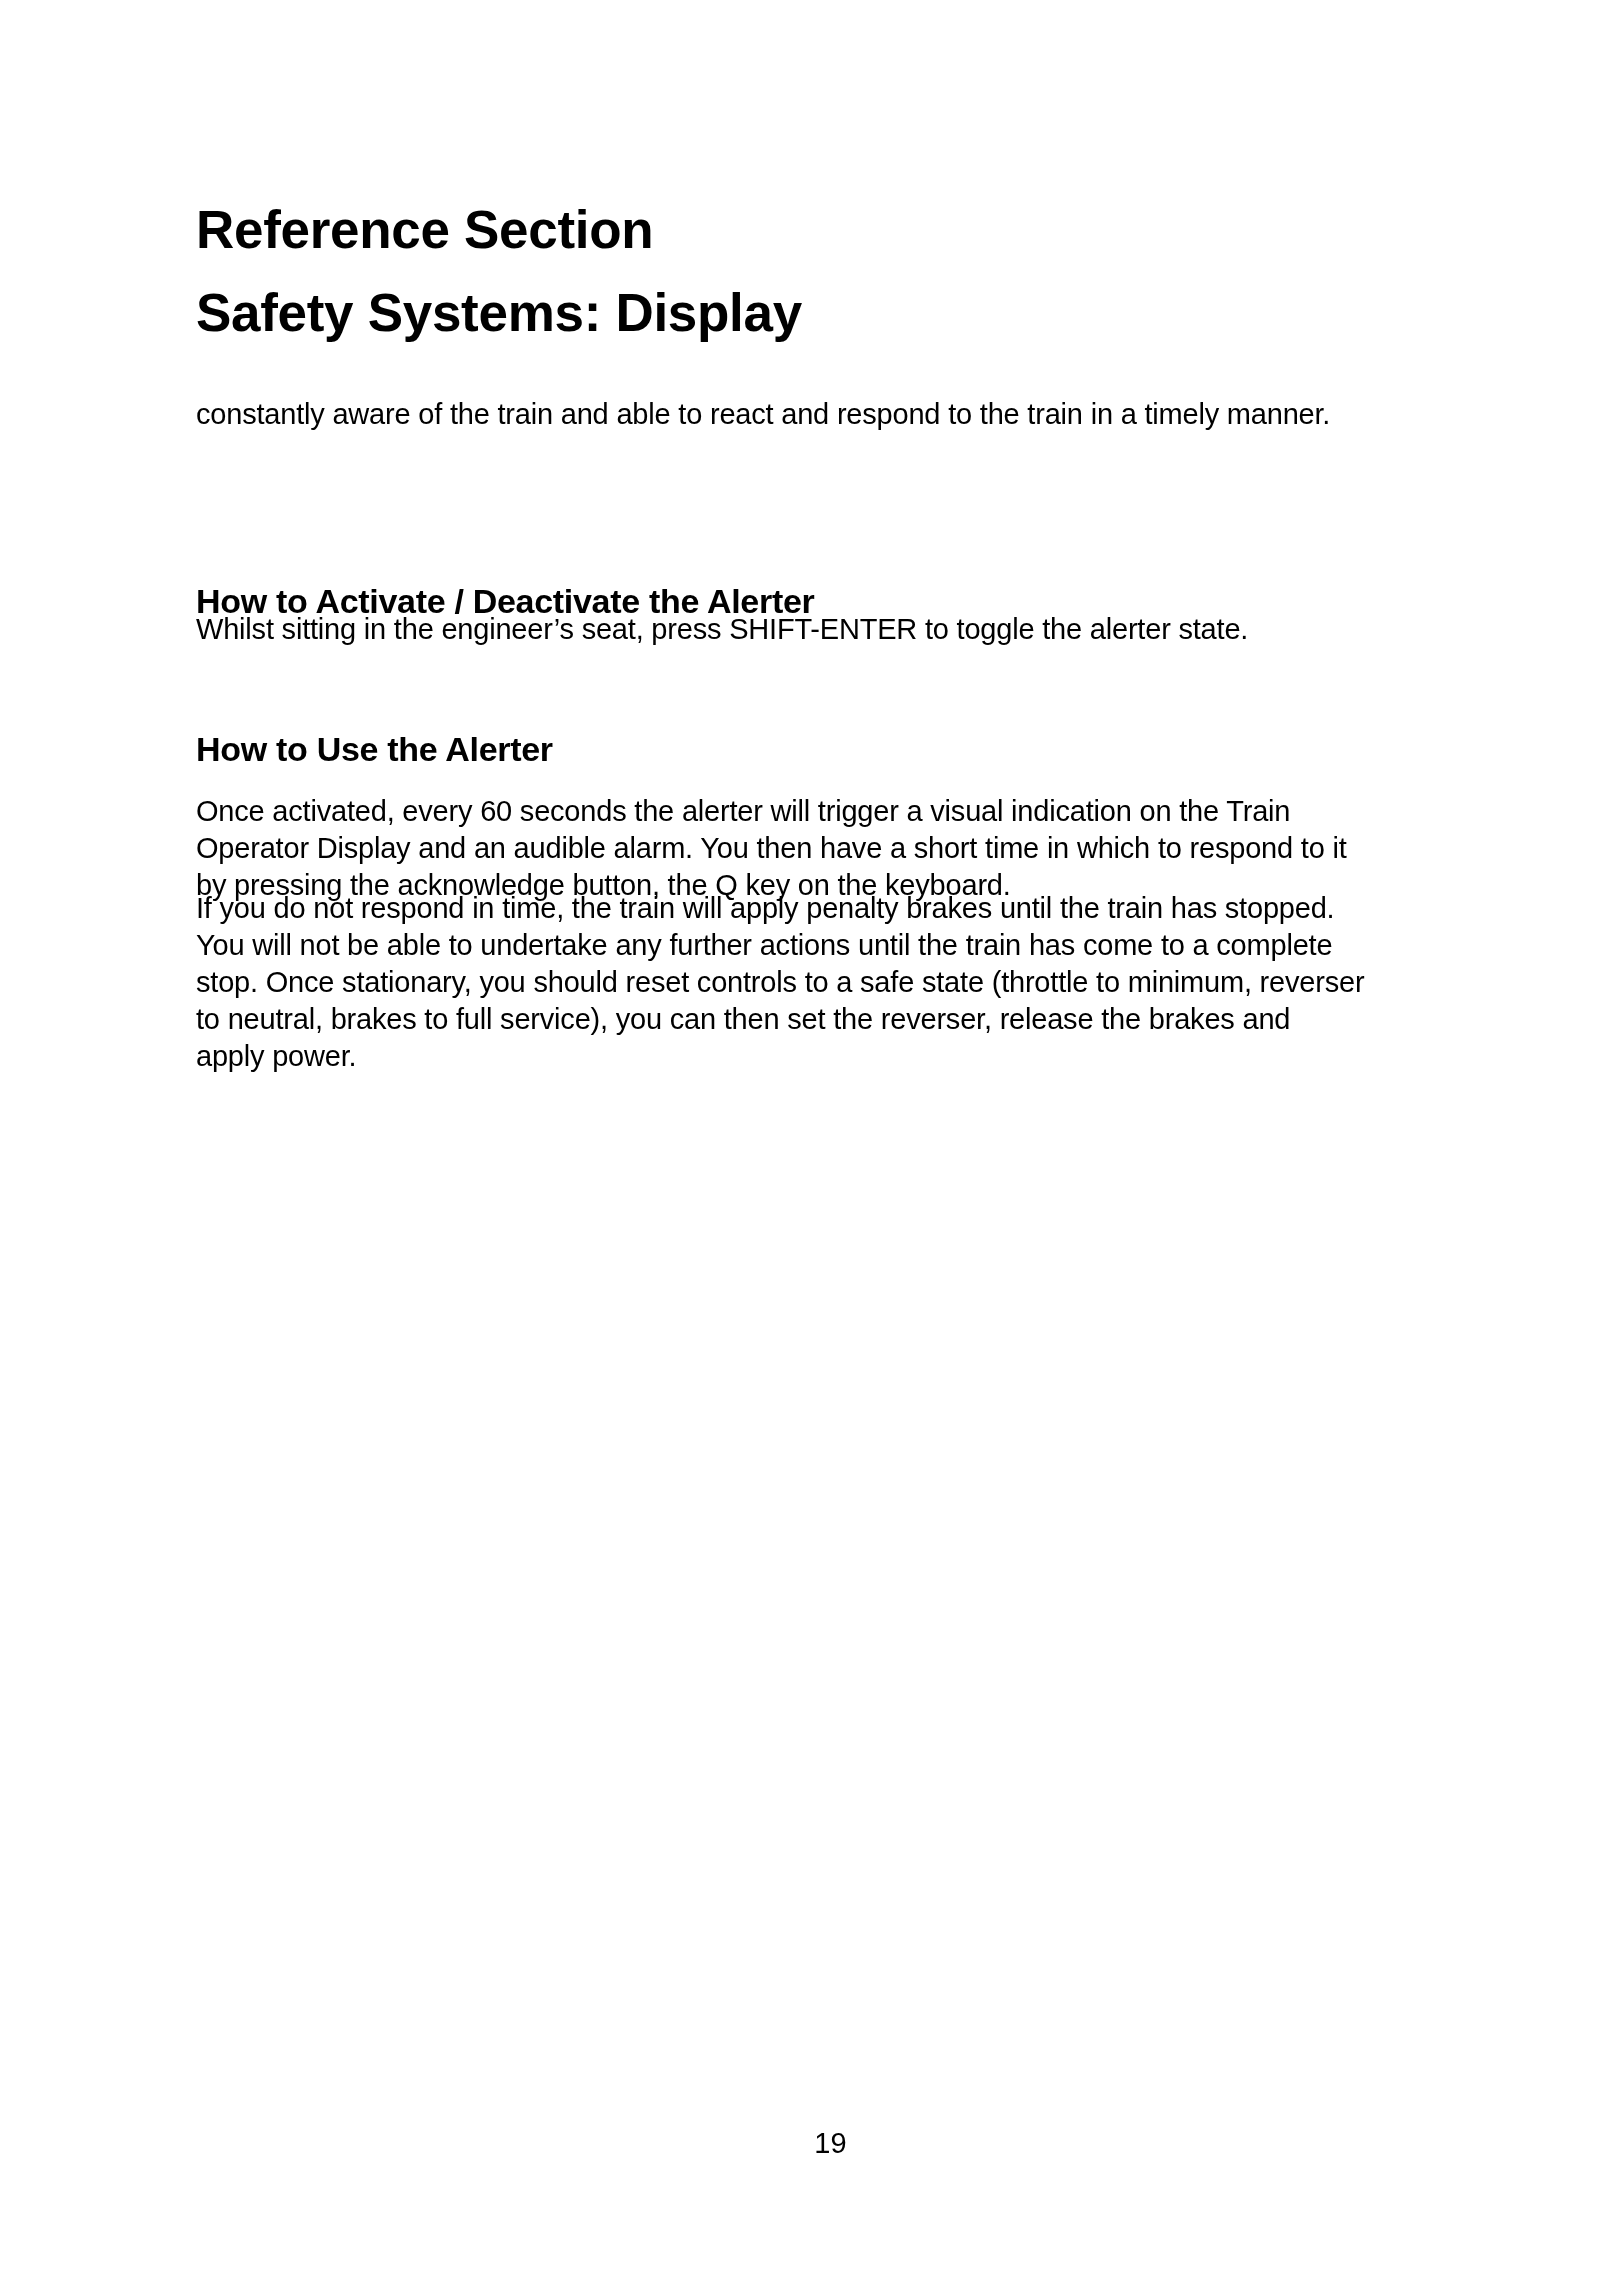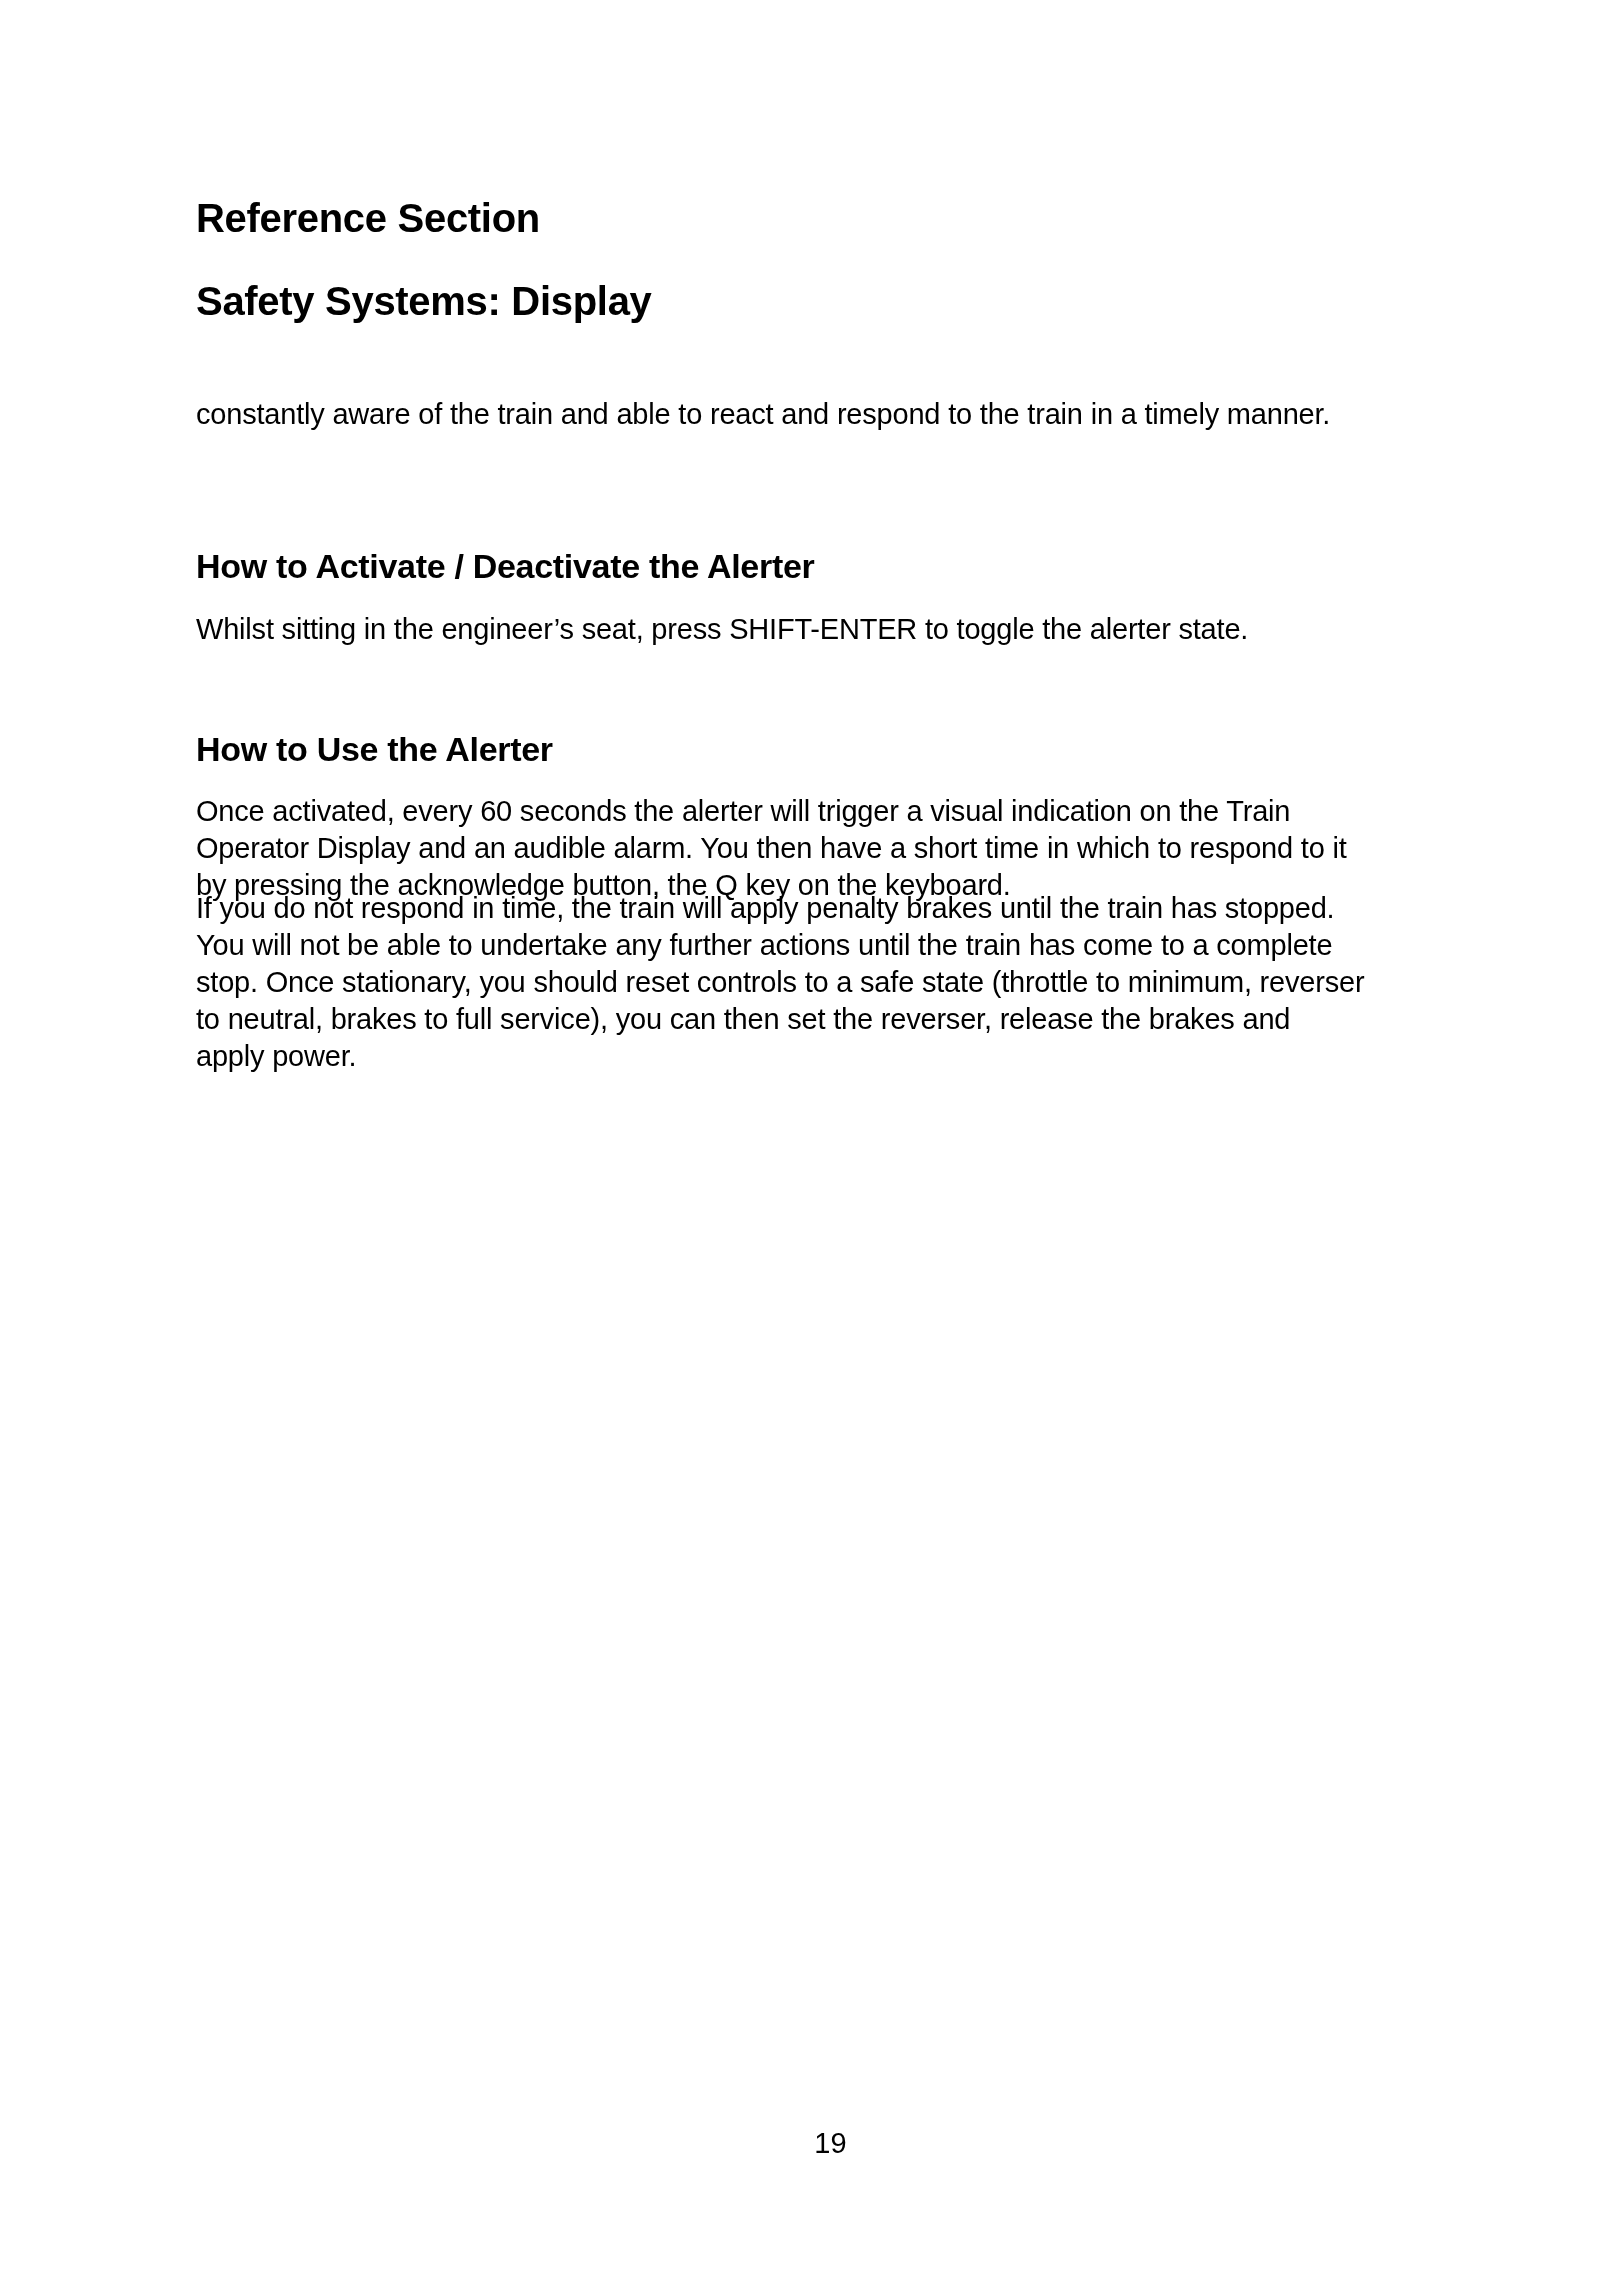--- a/index.html
+++ b/index.html
@@ -16,24 +16,25 @@
     color: #000000;
     overflow: hidden;
   }
   .abs {
     position: absolute;
     left: 196px;
     width: 1235px;
     white-space: nowrap;
   }
   .doc-title {
-    font-size: 40px;
+    font-size: 53px;
     line-height: 45px;
     font-weight: bold;
     letter-spacing: -0.3px;
+    margin-top: 11px;
   }
   .section-heading {
     font-size: 34px;
     line-height: 37px;
     font-weight: bold;
     letter-spacing: -0.3px;
   }
   .body-text {
     font-size: 29px;
     line-height: 37px;
@@ -55,21 +56,21 @@
 <div class="page">
 
   <div class="abs doc-title" style="top:196px">Reference Section</div>
 
   <div class="abs doc-title" style="top:279px">Safety Systems: Display</div>
 
   <div class="abs body-text" style="top:396px">
     <div>constantly aware of the train and able to react and respond to the train in a timely manner.</div>
   </div>
 
-  <div class="abs section-heading" style="top:548px">How to Activate / Deactivate the Alerter</div>
+  <div class="abs section-heading" style="top:583px">How to Activate / Deactivate the Alerter</div>
 
   <div class="abs body-text" style="top:611px">
     <div>Whilst sitting in the engineer’s seat, press SHIFT-ENTER to toggle the alerter state.</div>
   </div>
 
   <div class="abs section-heading" style="top:731px">How to Use the Alerter</div>
 
   <div class="abs body-text" style="top:793px">
     <div>Once activated, every 60 seconds the alerter will trigger a visual indication on the Train</div>
     <div>Operator Display and an audible alarm. You then have a short time in which to respond to it</div>

